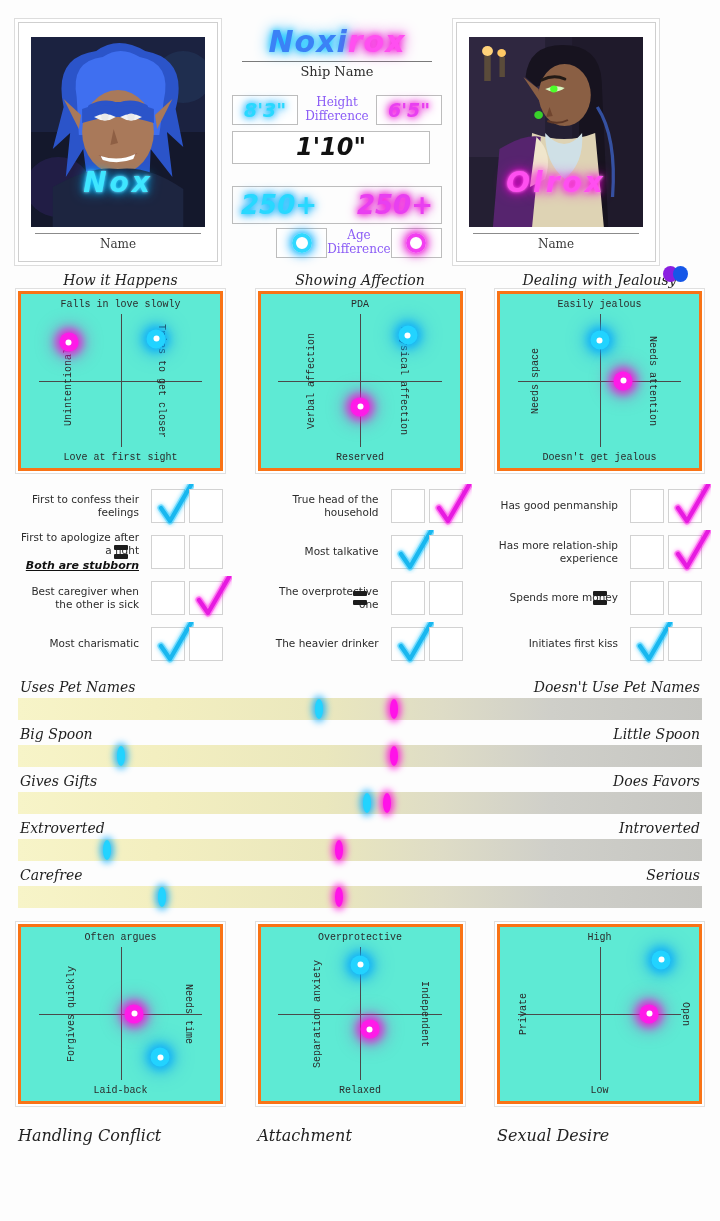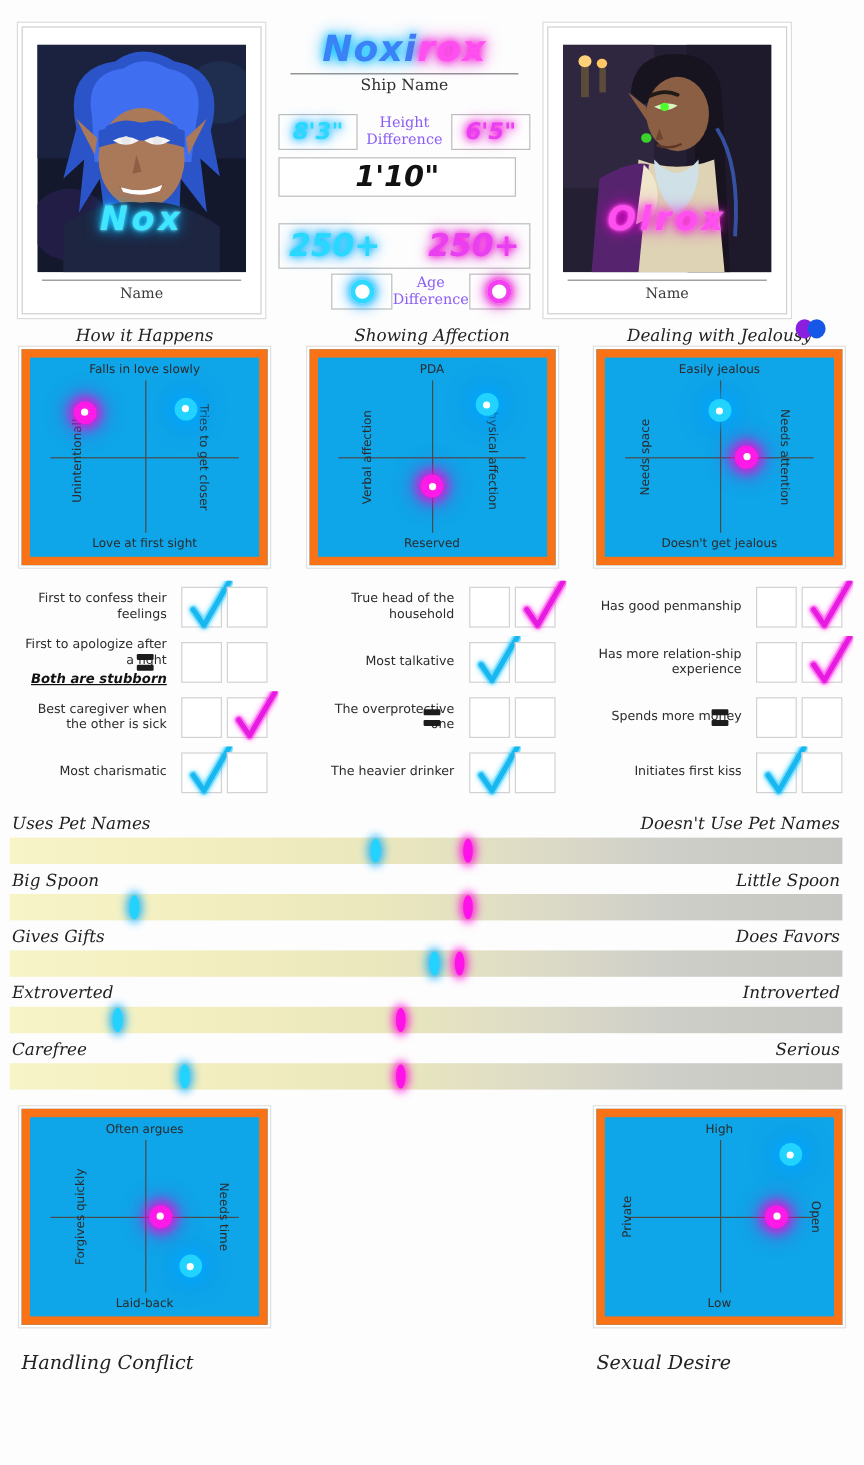--- a/index.html
+++ b/index.html
@@ -103,22 +103,23 @@
   
   .quad-row { display:flex; justify-content:space-between; padding: 6px 18px 0 18px; position:relative; }
   .quad-wrap { width: 205px; position:relative; }
   .quad-title {
     text-align:center; font-family:"DejaVu Serif", serif;
     font-size:14px; color:#222; font-style:italic; margin-bottom:3px;
     white-space:nowrap;
   }
   .quad {
     position:relative; width: 205px; height: 180px;
-    background:#0ea5e9; border:7px solid #f97316;
+    background:#5eead4; border:3px solid #f97316;
     box-shadow: 0 0 0 2px #fff, 0 0 0 3px #e0e0e0;
+    font-family: Liberation Mono, monospace;
   }
   .quad .axis-v { position:absolute; left:50%; top:12%; bottom:12%; width:1px; background:#4a4a4a; }
   .quad .axis-h { position:absolute; top:50%; left:9%; right:9%; height:1px; background:#4a4a4a; }
   .lab-top, .lab-bot {
     position:absolute; left:0; right:0; text-align:center;
     font-size:10px; color:#2b2b2b;
   }
   .lab-top { top:5px; } .lab-bot { bottom:5px; }
   .lab-left, .lab-right {
     position:absolute; top:50%; font-size:10px; color:#2b2b2b; white-space:nowrap;
@@ -161,21 +162,21 @@
   }
   .equal i { display:block; height:5px; background:#1c1c1c; border-radius:1px; }
   .equal i+i { margin-top:4px; }
   .note-scrawl {
     font-family:"DejaVu Sans", sans-serif; font-weight:700; font-style:italic;
     font-size:11px; color:#111; text-decoration:underline; white-space:nowrap;
     display:block; margin-top:2px;
   }
 
   
-  .sliders { padding: 8px 18px 0 8px; }
+  .sliders { padding: 8px 18px 0 18px; }
   .slider-block { margin-bottom: 2px; }
   .slider-labels {
     display:flex; justify-content:space-between;
     font-family:"DejaVu Serif", serif; font-style:italic;
     font-size:14px; color:#1e1e1e; padding: 4px 2px 3px 2px;
   }
   .track {
     position:relative; height:22px; width:100%;
     background: linear-gradient(90deg,#f7f4c8 0%, #f3efc0 20%, #eae7bd 45%, #dedcc6 62%, #cfcfc9 78%, #c6c6c2 100%);
   }
@@ -624,20 +625,33 @@
           <div class="lab-right">Needs time</div>
           <div class="dot dot-m" style="left: 57%; top: 50%;"></div>
           <div class="dot dot-c" style="left: 70%; top: 75%;"></div>
         </div>
         <div class="quad-title-bottom">Handling Conflict</div>
       </div>
       <div class="quad-wrap">
         <div class="quad">
           <div class="axis-v"></div>
           <div class="axis-h"></div>
+          <div class="lab-top">Overprotective</div>
+          <div class="lab-bot">Relaxed</div>
+          <div class="lab-left">Separation anxiety</div>
+          <div class="lab-right">Independent</div>
+          <div class="dot dot-c" style="left: 50%; top: 22%;"></div>
+          <div class="dot dot-m" style="left: 55%; top: 59%;"></div>
+        </div>
+        <div class="quad-title-bottom">Attachment</div>
+      </div>
+      <div class="quad-wrap">
+        <div class="quad">
+          <div class="axis-v"></div>
+          <div class="axis-h"></div>
           <div class="lab-top">High</div>
           <div class="lab-bot">Low</div>
           <div class="lab-left">Private</div>
           <div class="lab-right">Open</div>
           <div class="dot dot-c" style="left: 81%; top: 19%;"></div>
           <div class="dot dot-m" style="left: 75%; top: 50%;"></div>
         </div>
         <div class="quad-title-bottom">Sexual Desire</div>
       </div>
     </div>

